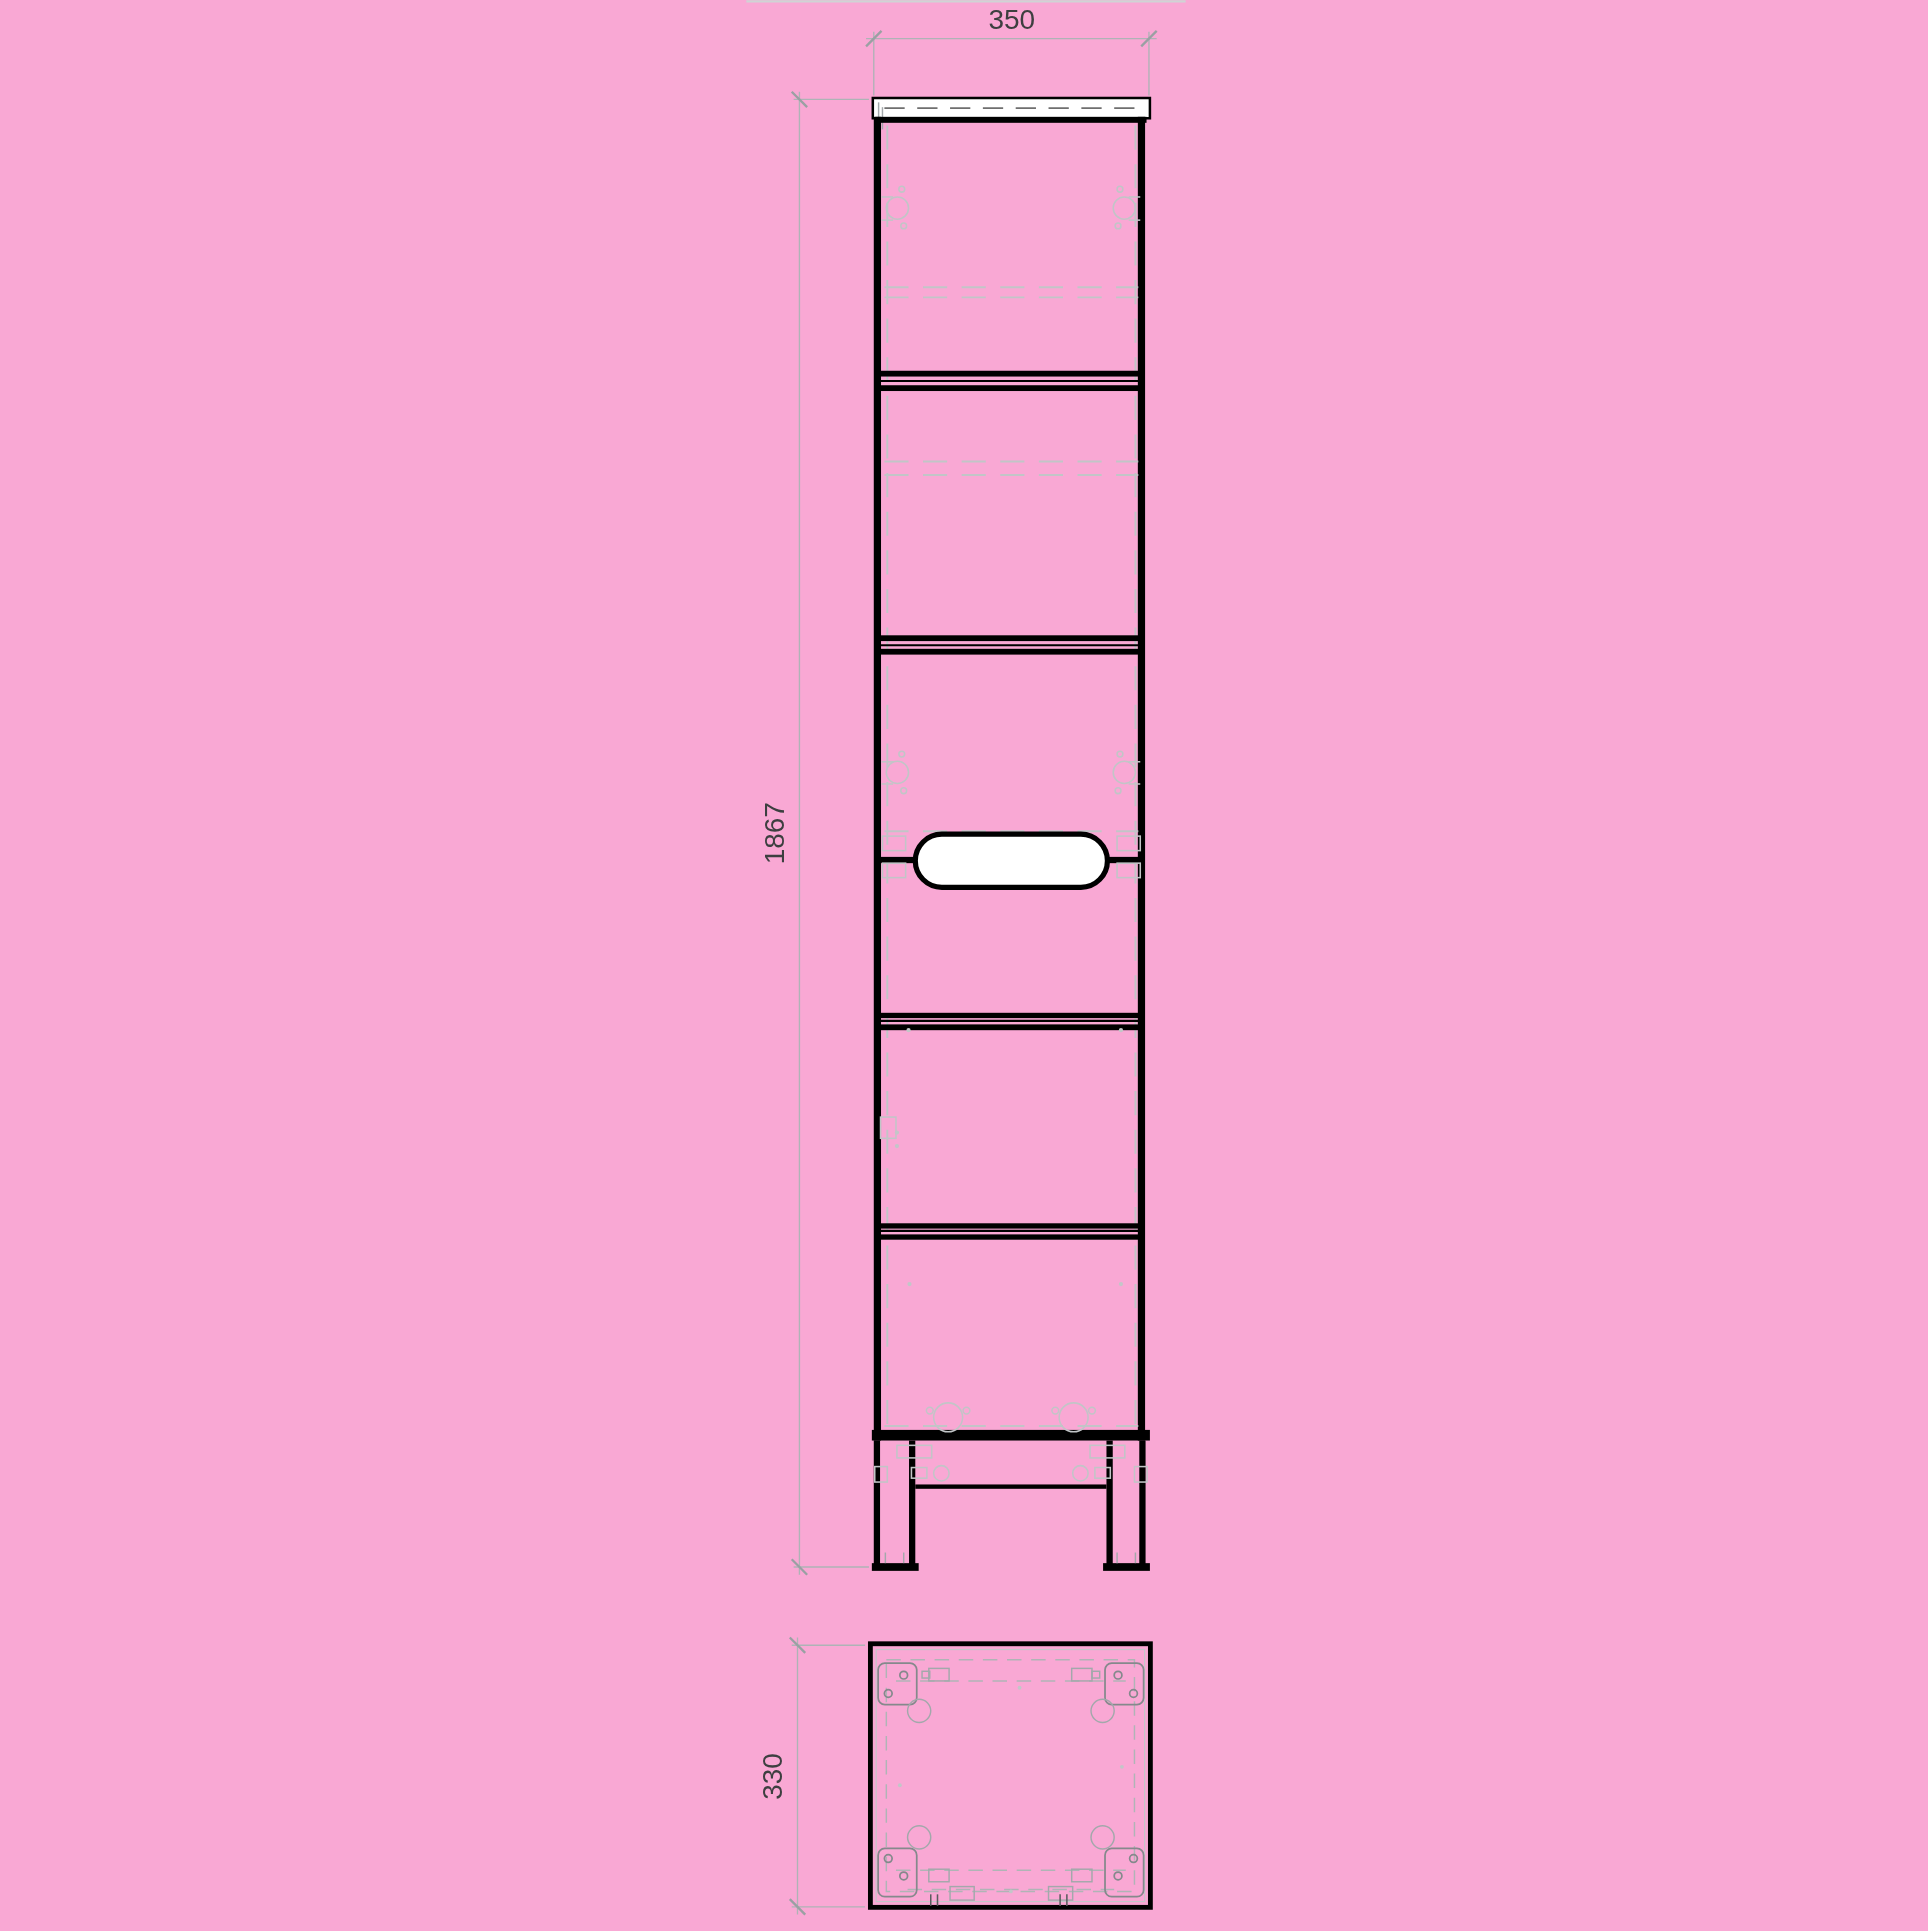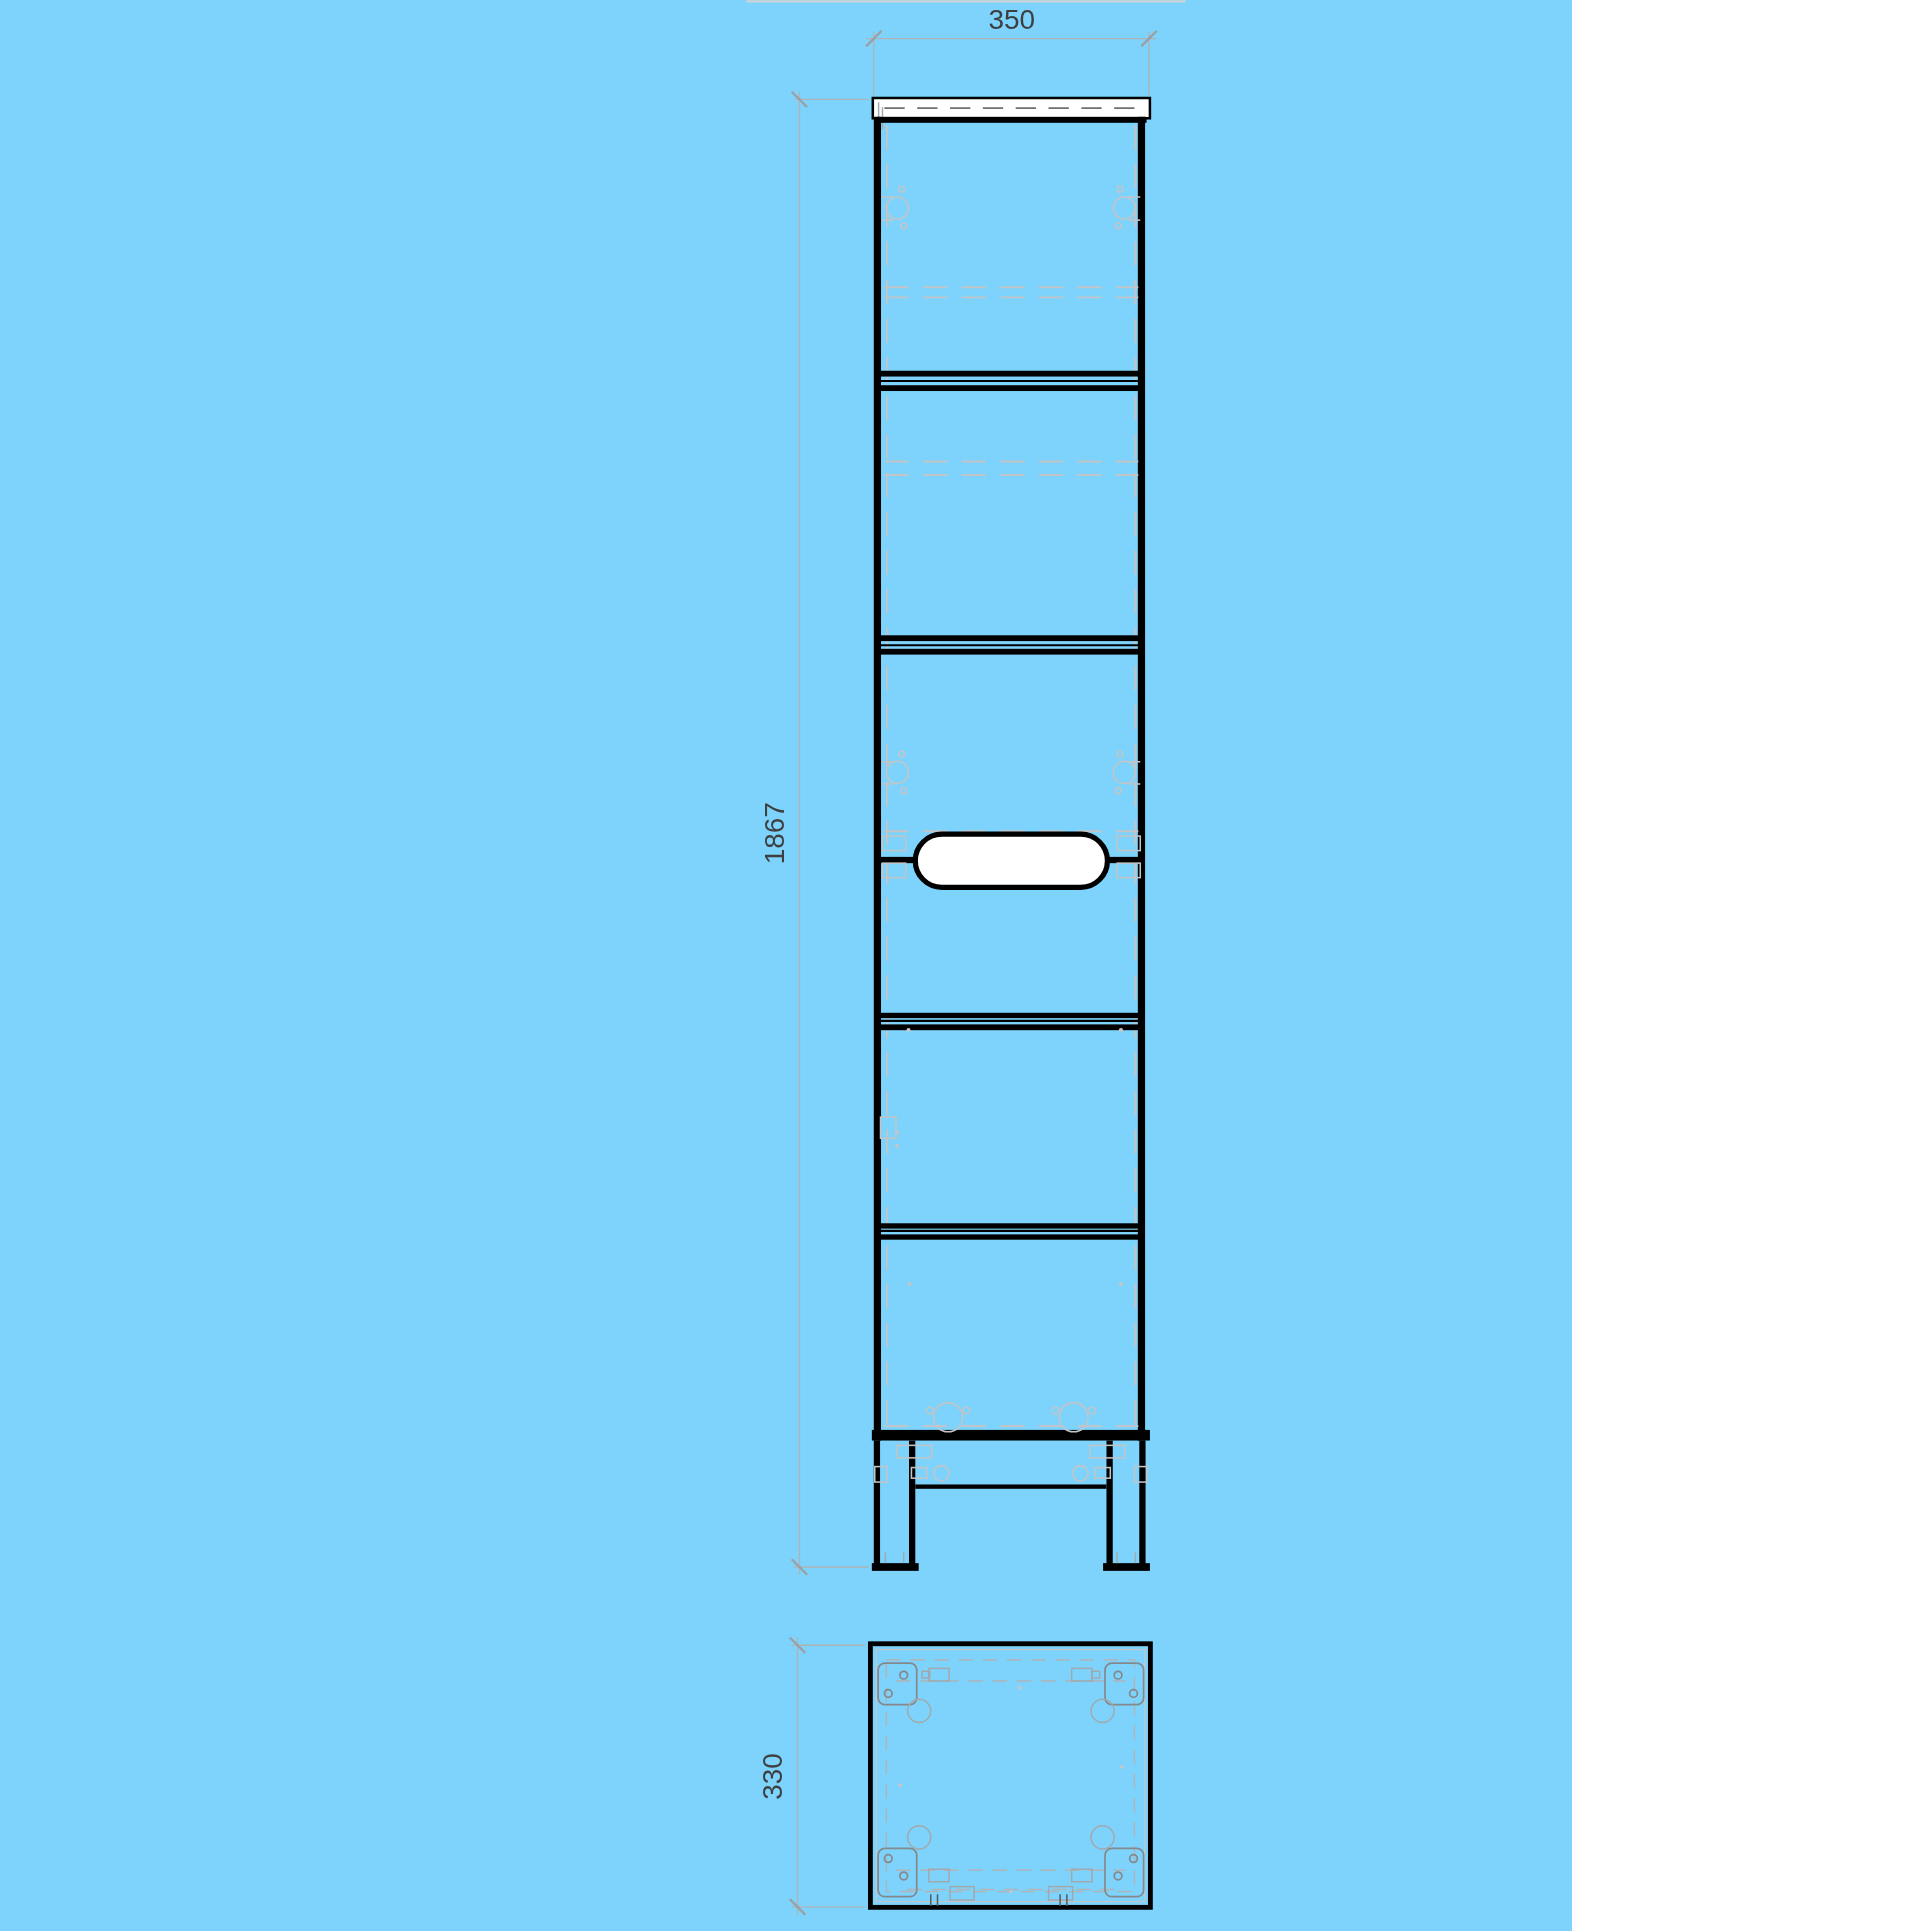--- a/index.html
+++ b/index.html
@@ -1,16 +1,16 @@
 <!DOCTYPE html>
 <html><head>
 <meta charset="utf-8">
 <style>
   html,body{margin:0;padding:0;background:#ffffff;}
-  .stage{position:relative;width:1572px;height:1931px;background:#7dd3fc;overflow:hidden;
+  .stage{position:relative;width:1928px;height:1931px;background:#f9a8d4;overflow:hidden;
          font-family:"Liberation Sans",sans-serif;}
   svg{display:block;}
   
   .ol2{fill:#ffffff;stroke:#000000;stroke-width:2.6;}
   .ol5{fill:#ffffff;stroke:#000000;stroke-width:5.4;}
   .ol5n{fill:none;stroke:#000000;stroke-width:5;}
   .blk{fill:#000000;stroke:none;}
   .thin{stroke:#000000;stroke-width:2.2;fill:none;}
   .dashdark{stroke:#6f6f6f;stroke-width:1.6;stroke-dasharray:21 13;fill:none;}
   .dashlight{stroke:#c2c5c7;stroke-width:2;stroke-dasharray:25 15;fill:none;}

